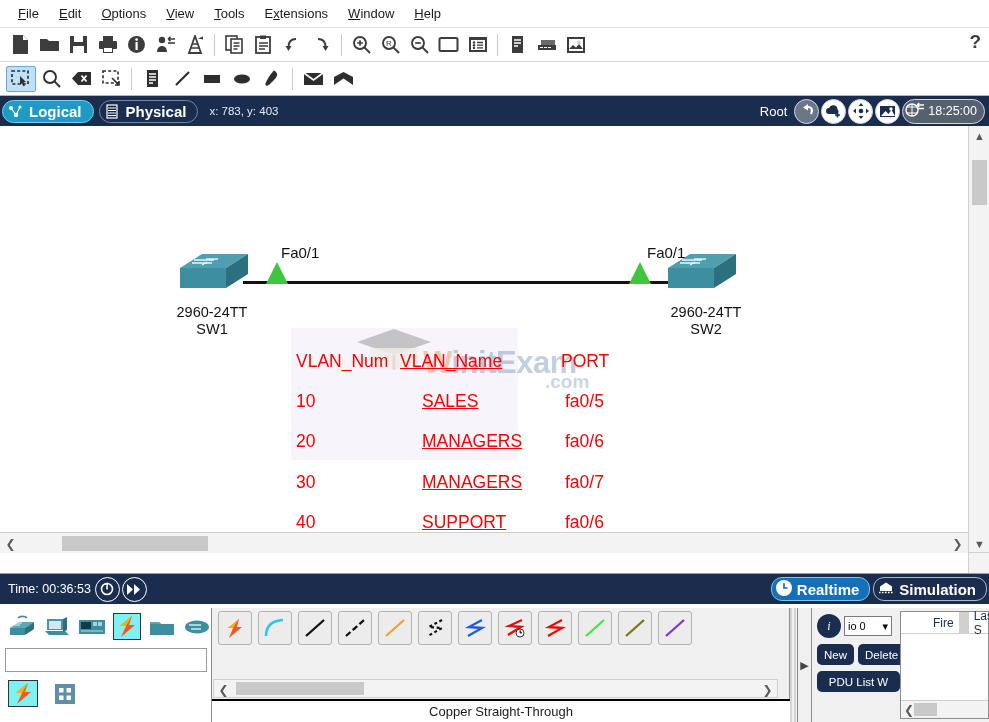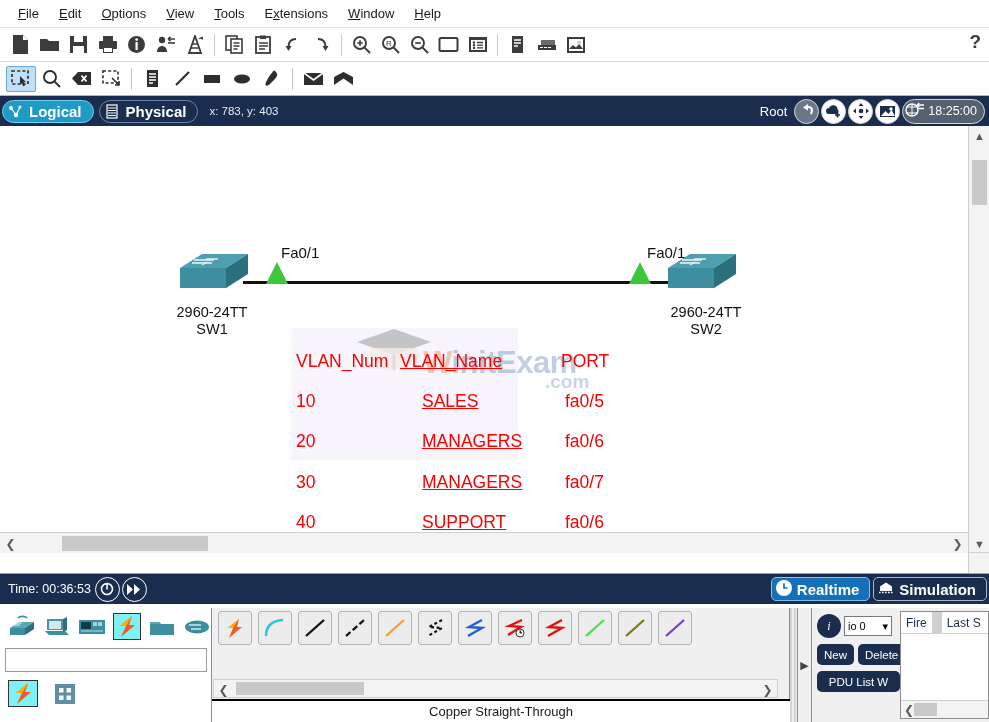--- a/index.html
+++ b/index.html
@@ -181,21 +181,21 @@
     height: 30px; background: #1b2d4f; display: flex; align-items: center;
     padding: 0 8px; position: relative; color: #fff;
   }
   .timelbl { font-size: 12.5px; color: #ffffff; }
   .simright {
     position: absolute; right: 2px; top: 0; height: 30px;
     display: flex; align-items: center; gap: 3px;
   }
   .modepill {
     display: flex; align-items: center; gap: 4px;
-    border: 1px solid #a9b7cc; border-radius: 5px;
+    border: 1px solid #a9b7cc; border-radius: 11px;
     height: 24px; padding: 0 10px 0 3px;
     font-size: 15px; font-weight: bold; color: #ffffff; cursor: default;
   }
   .modepill.active { background: #1570b8; border-color: #7fc4ef; }
 
   
   .bottom {
     position: absolute; left: 0; top: 608px; width: 989px; height: 114px;
     background: #f0f0f0; display: flex;
   }
@@ -295,21 +295,21 @@
     font-size: 11.5px; height: 21px; width: 83px;
     display: flex; align-items: center; justify-content: center;
     overflow: hidden; cursor: default; white-space: nowrap;
   }
   .pdutable {
     position: absolute; right: 0; top: 3px; width: 89px; height: 108px;
     background: #fff; border: 1px solid #8d8d8d;
   }
   .pduhdr {
     display: flex; height: 22px; align-items: center;
-    font-size: 12px; color: #1b2d4f; border-bottom: 1px solid #d0d0d0;
+    font-size: 12px; color: #1b2d4f; border-bottom: 1px solid #d0d0d0; padding-left: 27px;
   }
   .pduhdr div { padding: 0 5px; }
   .pduvsep { width: 1px; height: 22px; background: #d0d0d0; }
   .pduhscroll {
     position: absolute; left: 0; bottom: 0; width: 87px; height: 18px;
     background: #f3f3f3; border-top: 1px solid #cfcfcf;
   }
   .pduhthumb {
     position: absolute; left: 13px; top: 2px; width: 23px; height: 13px;
     background: #c9c9c9;

